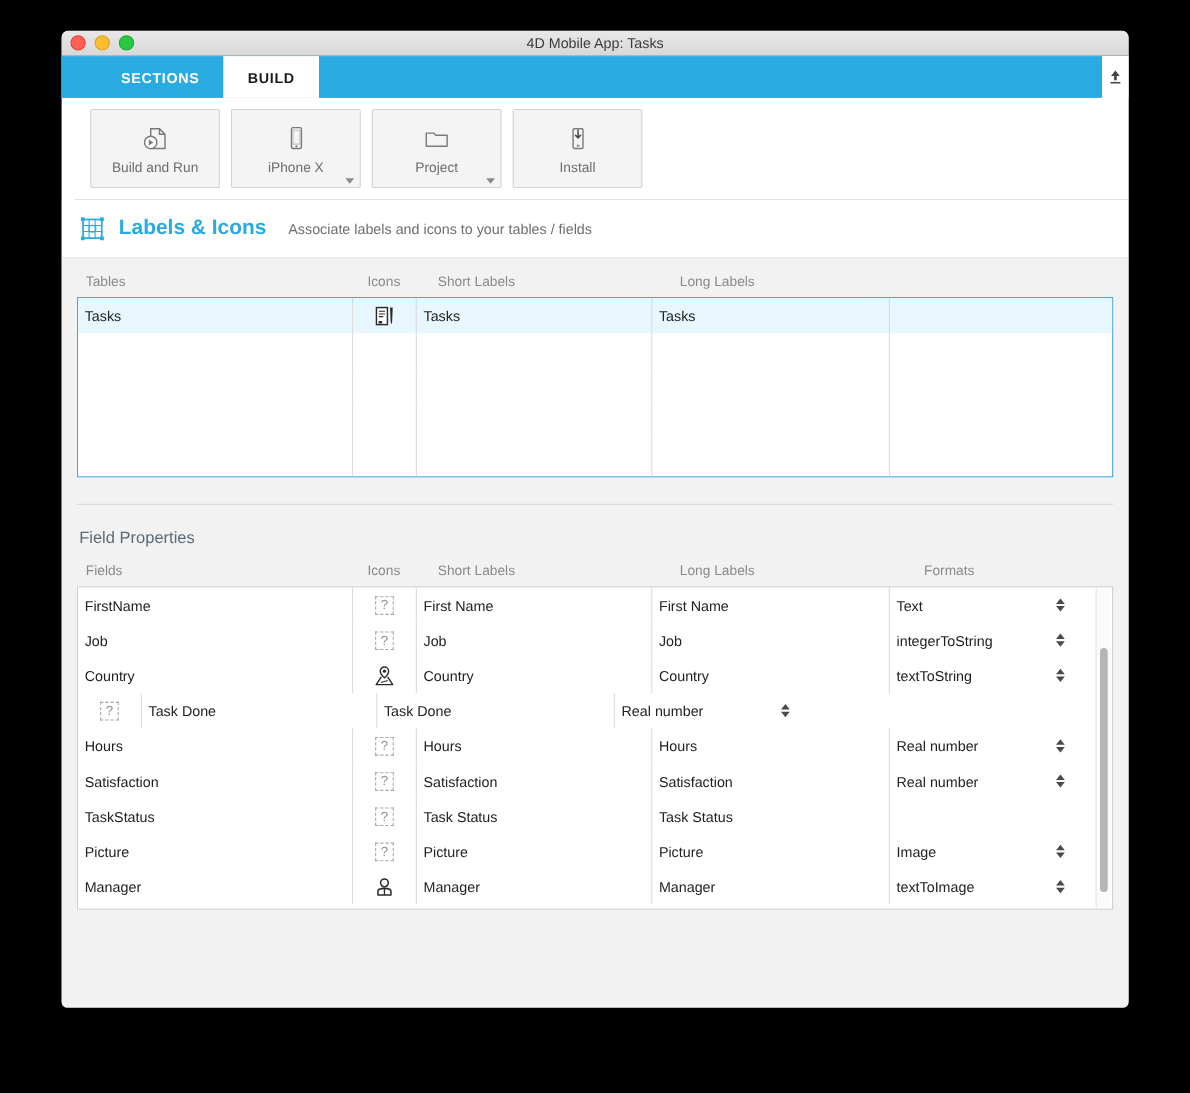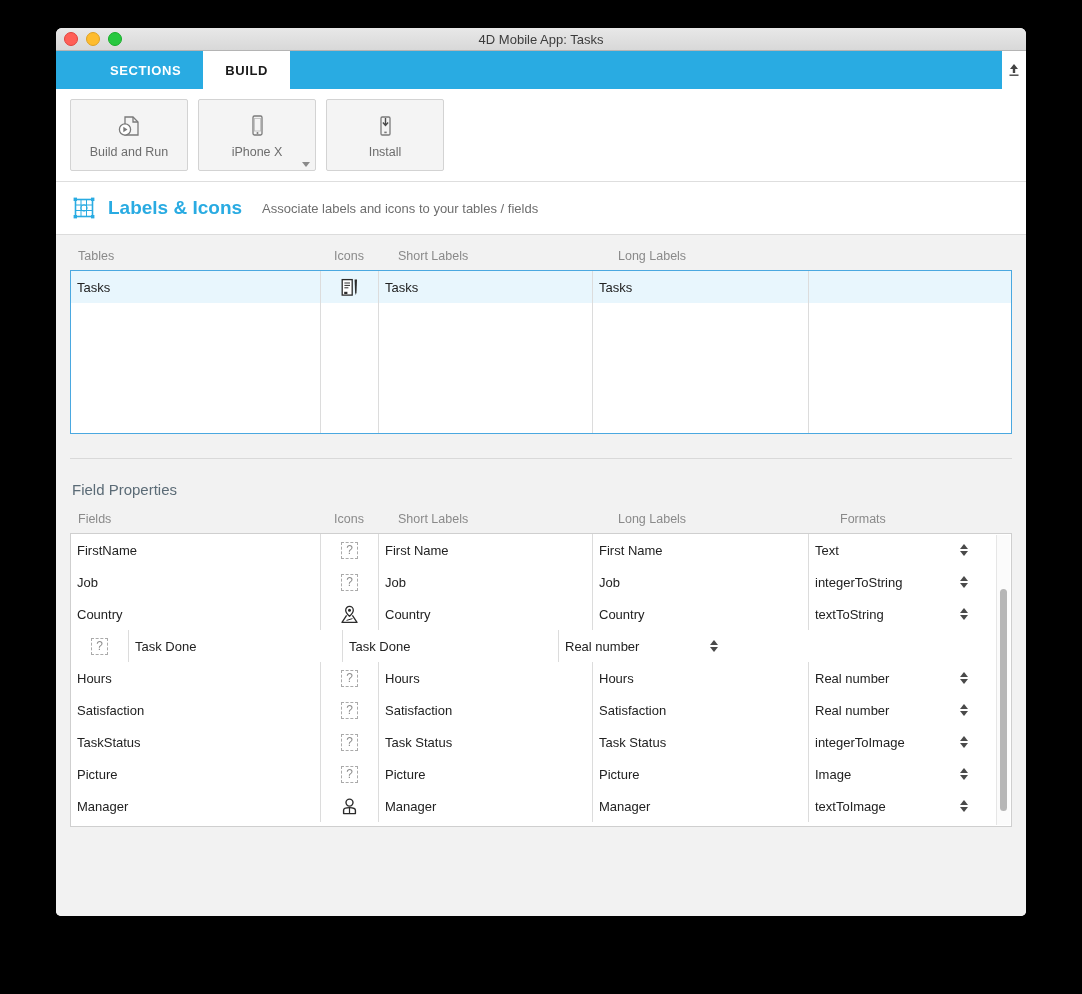--- a/index.html
+++ b/index.html
@@ -112,20 +112,21 @@
 
   
   .toolbar {
     height: 92px;
     background: #ffffff;
     border-bottom: 1px solid #dedede;
     display: flex;
     align-items: center;
     padding-left: 14px;
     gap: 10px;
+    margin-left: 12px;
   }
   .tbtn {
     position: relative;
     width: 116px;
     height: 70px;
     background: #f4f4f4;
     border: 1px solid #d3d3d3;
     border-radius: 2px;
     display: flex;
     flex-direction: column;
@@ -332,20 +333,29 @@
           <svg width="28" height="28" viewBox="0 0 28 28">
             <rect x="10" y="4" width="9" height="19" rx="1.4" fill="none" stroke="#7a7a7a" stroke-width="1.3"></rect>
             <rect x="11.4" y="6.4" width="6.2" height="12.6" fill="none" stroke="#bdbdbd" stroke-width="0.9"></rect>
             <circle cx="14.5" cy="21" r="1" fill="#7a7a7a"></circle>
           </svg>
         </span>
         <span class="lbl">iPhone X</span>
         <span class="caret"></span>
       </div>
 
+      <div class="tbtn">
+        <span class="glyph">
+          <svg width="28" height="28" viewBox="0 0 28 28">
+            <path d="M4.5 9 h7 l1.6 2 h10.4 v10 h-19 z" fill="none" stroke="#7a7a7a" stroke-width="1.3" stroke-linejoin="round"></path>
+          </svg>
+        </span>
+        <span class="lbl">Project</span>
+        <span class="caret"></span>
+      </div>
 
       <div class="tbtn">
         <span class="glyph">
           <svg width="28" height="28" viewBox="0 0 28 28">
             <rect x="10" y="5" width="9" height="18" rx="1.2" fill="none" stroke="#7a7a7a" stroke-width="1.3"></rect>
             <path d="M14.5 6 v7 M11.9 10.6 l2.6 2.8 l2.6 -2.8" fill="none" stroke="#4a4a4a" stroke-width="1.4"></path>
             <rect x="13.3" y="19.6" width="2.4" height="1.6" fill="#7a7a7a"></rect>
           </svg>
         </span>
         <span class="lbl">Install</span>
@@ -537,27 +547,20 @@
           </span>
         </div>
 
         <div class="grow">
           <span class="gcell" style="width:250px;">TaskStatus</span>
           <span class="gcell icons" style="width:58px;">
             <span class="qmark">?</span>
           </span>
           <span class="gcell" style="width:214px;">Task Status</span>
           <span class="gcell" style="width:216px;">Task Status</span>
-          <span class="gcell last" style="width:167px;">
-            <span class="fmt-text">integerToImage</span>
-            <span class="stepper">
-                <span class="up"></span>
-                <span class="down"></span>
-              </span>
-          </span>
         </div>
 
         <div class="grow">
           <span class="gcell" style="width:250px;">Picture</span>
           <span class="gcell icons" style="width:58px;">
             <span class="qmark">?</span>
           </span>
           <span class="gcell" style="width:214px;">Picture</span>
           <span class="gcell" style="width:216px;">Picture</span>
           <span class="gcell last" style="width:167px;">

